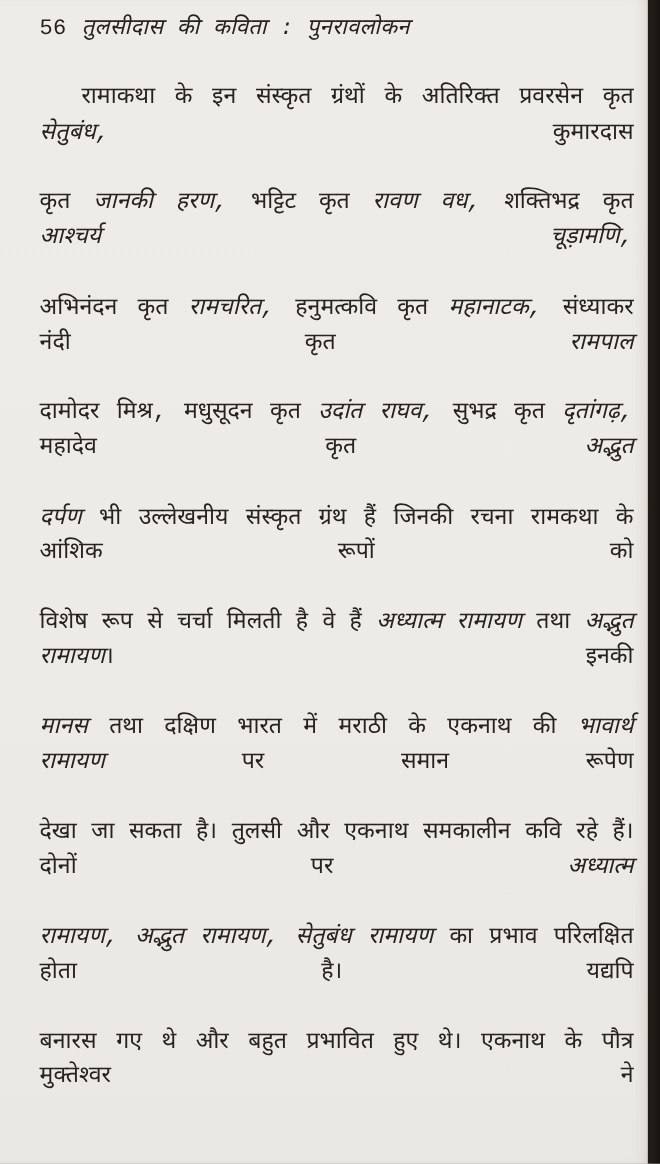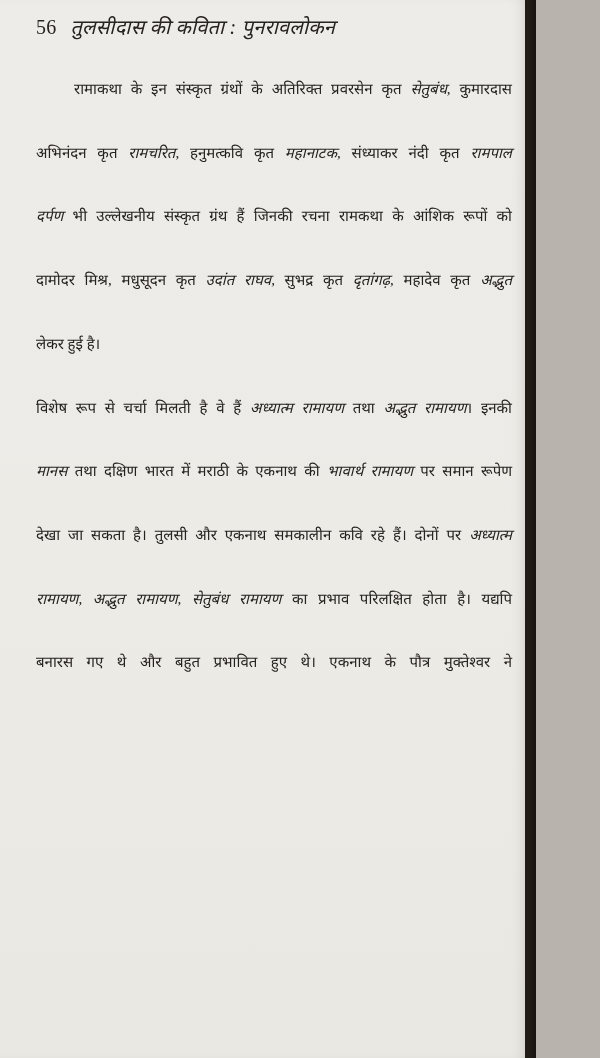--- a/index.html
+++ b/index.html
@@ -2,27 +2,27 @@
 <html lang="hi"><head>
 <meta charset="utf-8">
 <style>
   html, body {
     margin: 0;
     padding: 0;
     background: #b8b4ad;
   }
   .page {
     position: relative;
-    width: 536px;
+    width: 600px;
     height: 1058px;
     margin: 0;
     background: linear-gradient(180deg, #eeece8 0%, #edebe6 55%, #eae8e3 100%);
     box-shadow: inset -20px 0 16px -12px rgba(70, 58, 46, 0.28);
     overflow: hidden;
-    font-family: Liberation Serif, serif;
+    font-family: Liberation Mono, monospace;
     color: #26221f;
   }
   .page-edge {
     position: absolute;
     top: 0;
     right: 0;
     width: 11px;
     height: 100%;
     background: linear-gradient(90deg, rgba(40,32,26,0.55) 0%, #221c17 35%, #171310 100%);
     background-color: #1a1512;
@@ -42,21 +42,21 @@
     font-style: normal;
     margin-right: 14px;
   }
   .running-title {
     font-style: italic;
   }
   .para {
     margin: 0 0 2px 0;
   }
   .line {
-    font-size: 15px;
+    font-size: 21px;
     line-height: 31.7px;
     text-align: justify;
     text-align-last: justify;
     white-space: normal;
     margin-top: 32px;
   }
   .line.indent {
     text-indent: 38px;
   }
   .line.last {
@@ -73,24 +73,24 @@
   <div class="content">
 
     <div class="running-header">
       <span class="page-num">56</span><span class="running-title">तुलसीदास की कविता : पुनरावलोकन</span>
     </div>
 
     <div>
 
     <div class="para">
           <div class="line indent"><span>रामाकथा के इन संस्कृत ग्रंथों के अतिरिक्त प्रवरसेन कृत </span><i>सेतुबंध,</i><span> कुमारदास</span></div>
+          <div class="line"><span>कृत </span><i>जानकी हरण,</i><span> भट्टिट कृत </span><i>रावण वध,</i><span> शक्तिभद्र कृत </span><i>आश्चर्य चूड़ामणि,</i></div>
           <div class="line"><span>अभिनंदन कृत </span><i>रामचरित,</i><span> हनुमत्कवि कृत </span><i>महानाटक,</i><span> संध्याकर नंदी कृत </span><i>रामपाल</i></div>
+          <div class="line"><span>दामोदर मिश्र, मधुसूदन कृत </span><i>उदांत राघव,</i><span> सुभद्र कृत </span><i>दृतांगढ़,</i><span> महादेव कृत </span><i>अद्भुत</i></div>
           <div class="line"><i>दर्पण</i><span> भी उल्लेखनीय संस्कृत ग्रंथ हैं जिनकी रचना रामकथा के आंशिक रूपों को</span></div>
-          <div class="line"><span>दामोदर मिश्र, मधुसूदन कृत </span><i>उदांत राघव,</i><span> सुभद्र कृत </span><i>दृतांगढ़,</i><span> महादेव कृत </span><i>अद्भुत</i></div>
-          <div class="line last"><span>लेकर हुई है।</span></div>
         </div>
         <div class="para">
           <div class="line"><span>विशेष रूप से चर्चा मिलती है वे हैं </span><i>अध्यात्म रामायण</i><span> तथा </span><i>अद्भुत रामायण</i><span>। इनकी</span></div>
           <div class="line"><i>मानस</i><span> तथा दक्षिण भारत में मराठी के एकनाथ की </span><i>भावार्थ रामायण</i><span> पर समान रूपेण</span></div>
           <div class="line"><span>देखा जा सकता है। तुलसी और एकनाथ समकालीन कवि रहे हैं। दोनों पर </span><i>अध्यात्म</i></div>
           <div class="line"><i>रामायण, अद्भुत रामायण, सेतुबंध रामायण</i><span> का प्रभाव परिलक्षित होता है। यद्यपि</span></div>
           <div class="line"><span>बनारस गए थे और बहुत प्रभावित हुए थे। एकनाथ के पौत्र मुक्तेश्वर ने </span></div>
         </div>
       </div>
 

